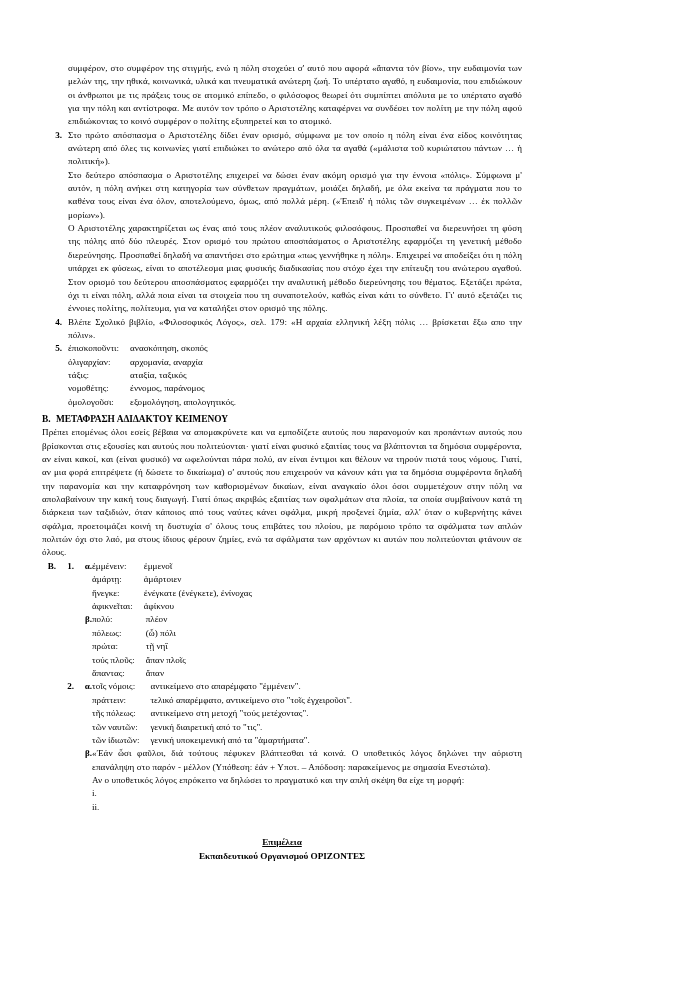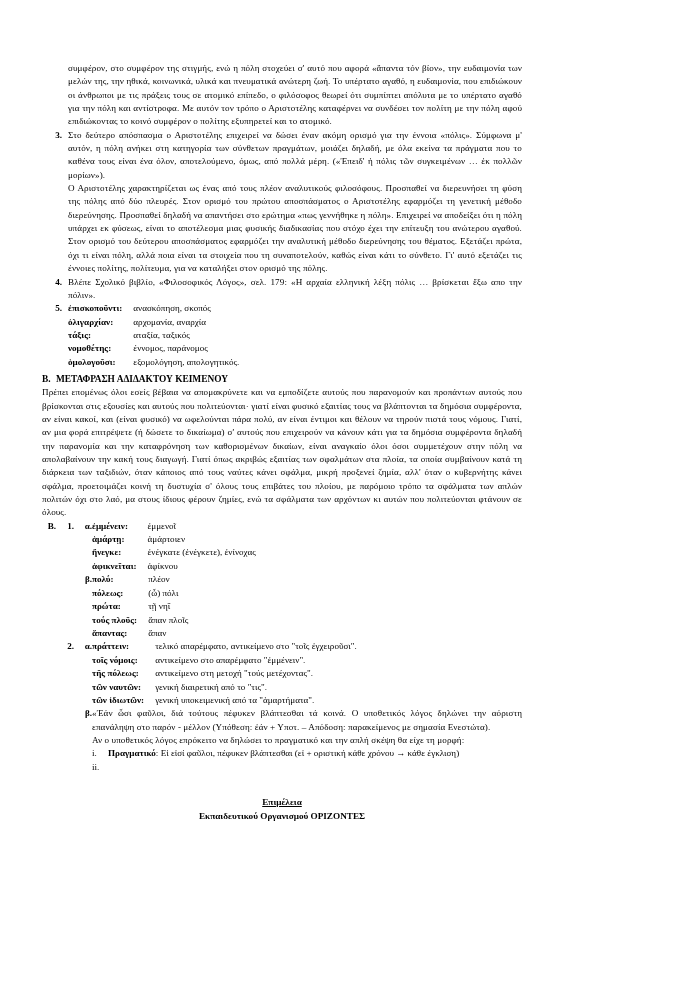--- a/index.html
+++ b/index.html
@@ -63,21 +63,21 @@
   .sec-head .letter { width: 14px; flex: 0 0 auto; }
 
   
   .voc {
     border-collapse: collapse;
     font-size: 9.1px;
     line-height: 13.4px;
   }
   .voc td { padding: 0; vertical-align: top; }
   .voc .term {
-    font-weight: bold;
+    font-weight: normal;
     white-space: nowrap;
     padding-right: 11px;
   }
   .voc .gloss { white-space: nowrap; }
 
   .roman-row {
     display: flex;
     align-items: flex-start;
     font-size: 9.1px;
     line-height: 13.4px;
@@ -106,20 +106,21 @@
 
 <div class="page">
 
   <div class="cont">
     <p class="para">συμφέρον, στο συμφέρον της στιγμής, ενώ η πόλη στοχεύει σ' αυτό που αφορά «ἅπαντα τόν βίον», την ευδαιμονία των μελών της, την ηθικά, κοινωνικά, υλικά και πνευματικά ανώτερη ζωή. Το υπέρτατο αγαθό, η ευδαιμονία, που επιδιώκουν οι άνθρωποι με τις πράξεις τους σε ατομικό επίπεδο, ο φιλόσοφος θεωρεί ότι συμπίπτει απόλυτα με το υπέρτατο αγαθό για την πόλη και αντίστροφα. Με αυτόν τον τρόπο ο Αριστοτέλης καταφέρνει να συνδέσει τον πολίτη με την πόλη αφού επιδιώκοντας το κοινό συμφέρον ο πολίτης εξυπηρετεί και το ατομικό.</p>
   </div>
 
   <div class="row">
     <div class="marker m-num">3.</div>
     <div class="body-col">
+      <p class="para">Στο πρώτο απόσπασμα ο Αριστοτέλης δίδει έναν ορισμό, σύμφωνα με τον οποίο η πόλη είναι ένα είδος κοινότητας ανώτερη από όλες τις κοινωνίες γιατί επιδιώκει το ανώτερο από όλα τα αγαθά («μάλιστα τοῦ κυριώτατου πάντων … ἡ πολιτική»).</p>
       <p class="para">Στο δεύτερο απόσπασμα ο Αριστοτέλης επιχειρεί να δώσει έναν ακόμη ορισμό για την έννοια «πόλις». Σύμφωνα μ' αυτόν, η πόλη ανήκει στη κατηγορία των σύνθετων πραγμάτων, μοιάζει δηλαδή, με όλα εκείνα τα πράγματα που το καθένα τους είναι ένα όλον, αποτελούμενο, όμως, από πολλά μέρη. («Ἐπειδ' ἡ πόλις τῶν συγκειμένων … ἐκ πολλῶν μορίων»).</p>
       <p class="para">Ο Αριστοτέλης χαρακτηρίζεται ως ένας από τους πλέον αναλυτικούς φιλοσόφους. Προσπαθεί να διερευνήσει τη φύση της πόλης από δύο πλευρές. Στον ορισμό του πρώτου αποσπάσματος ο Αριστοτέλης εφαρμόζει τη γενετική μέθοδο διερεύνησης. Προσπαθεί δηλαδή να απαντήσει στο ερώτημα «πως γεννήθηκε η πόλη». Επιχειρεί να αποδείξει ότι η πόλη υπάρχει εκ φύσεως, είναι το αποτέλεσμα μιας φυσικής διαδικασίας που στόχο έχει την επίτευξη του ανώτερου αγαθού. Στον ορισμό του δεύτερου αποσπάσματος εφαρμόζει την αναλυτική μέθοδο διερεύνησης του θέματος. Εξετάζει πρώτα, όχι τι είναι πόλη, αλλά ποια είναι τα στοιχεία που τη συναποτελούν, καθώς είναι κάτι το σύνθετο. Γι' αυτό εξετάζει τις έννοιες πολίτης, πολίτευμα, για να καταλήξει στον ορισμό της πόλης.</p>
     </div>
   </div>
 
   <div class="row">
     <div class="marker m-num">4.</div>
     <div class="body-col">
       <p class="para">Βλέπε Σχολικό βιβλίο, «Φιλοσοφικός Λόγος», σελ. 179: «Η αρχαία ελληνική λέξη πόλις … βρίσκεται ἔξω απο την πόλιν».</p>
     </div>
@@ -232,28 +233,28 @@
       <div class="row">
         <div class="marker" style="width:18px">2.</div>
         <div class="body-col">
 
           <div class="row">
             <div class="marker" style="width:18px">α.</div>
             <div class="body-col">
               <table class="voc">
                 <tbody>
                     <tr>
+                  <td class="term">τοῖς νόμοις:</td>
+                  <td class="gloss">αντικείμενο στο απαρέμφατο "ἐμμένειν".</td>
+                </tr>
+                <tr>
                   <td class="term">πράττειν:</td>
                   <td class="gloss">τελικό απαρέμφατο, αντικείμενο στο "τοῖς ἐγχειροῦσι".</td>
                 </tr>
                 <tr>
-                  <td class="term">τοῖς νόμοις:</td>
-                  <td class="gloss">αντικείμενο στο απαρέμφατο "ἐμμένειν".</td>
-                </tr>
-                <tr>
                   <td class="term">τῆς πόλεως:</td>
                   <td class="gloss">αντικείμενο στη μετοχή "τούς μετέχοντας".</td>
                 </tr>
                 <tr>
                   <td class="term">τῶν ναυτῶν:</td>
                   <td class="gloss">γενική διαιρετική από το "τις".</td>
                 </tr>
                 <tr>
                   <td class="term">τῶν ἰδιωτῶν:</td>
                   <td class="gloss">γενική υποκειμενική από τα "ἁμαρτήματα".</td>
@@ -264,23 +265,20 @@
           </div>
 
           <div class="row">
             <div class="marker" style="width:18px">β.</div>
             <div class="body-col">
               <p class="para">«Ἐάν ὦσι φαῦλοι, διά τούτους πέφυκεν βλάπτεσθαι τά κοινά. Ο υποθετικός λόγος δηλώνει την αόριστη επανάληψη στο παρόν - μέλλον (Υπόθεση: ἐάν + Υποτ. – Απόδοση: παρακείμενος με σημασία Ενεστώτα).</p>
               <p class="para">Αν ο υποθετικός λόγος επρόκειτο να δηλώσει το πραγματικό και την απλή σκέψη θα είχε τη μορφή:</p>
 
               <div class="roman-row">
                 <span class="rmark">i.</span>
-                <span>
-                  <span class="rlead">Πραγματικό</span><span>: Εἰ εἰσί φαῦλοι, πέφυκεν βλάπτεσθαι (εἰ + οριστική κάθε χρόνου → κάθε έγκλιση)</span>
-                </span>
               </div>
 
               <div class="roman-row">
                 <span class="rmark">ii.</span>
               </div>
 
             </div>
           </div>
 
         </div>

